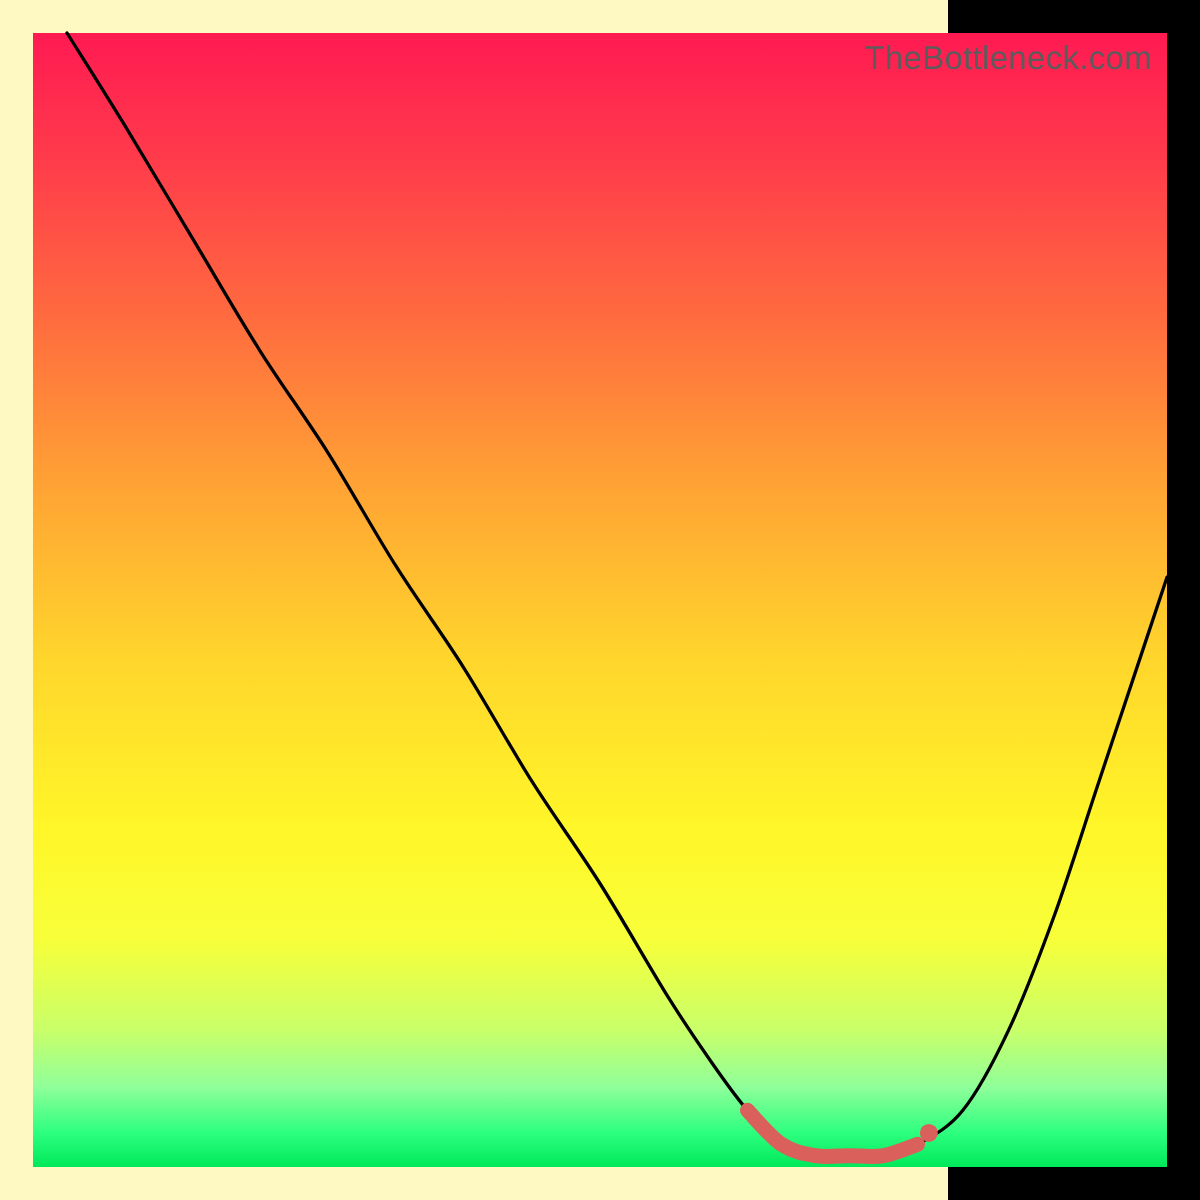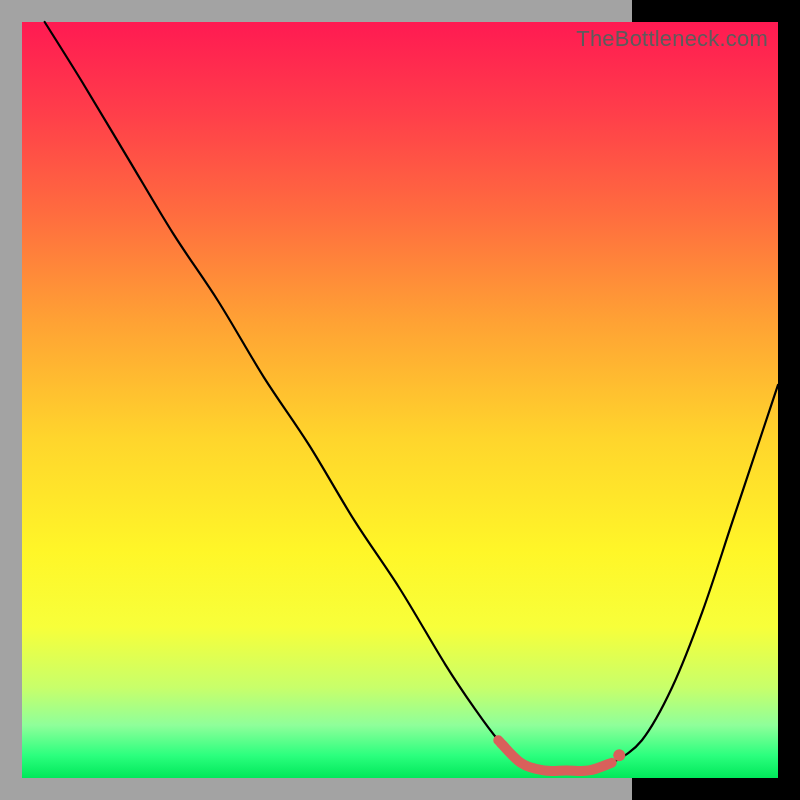--- a/index.html
+++ b/index.html
@@ -1,21 +1,21 @@
 <!DOCTYPE html>
 <html><head>
 <meta charset="utf-8">
 <style>
   * { margin: 0; padding: 0; box-sizing: border-box; }
   html, body { width: 800px; height: 800px; overflow: hidden; background: #000; }
   .frame {
     position: relative;
     width: 632px;
     height: 800px;
-    background: #a3a3a3;
+    background: #fef9c3;
     text-align: center;
   }
   .plot {
     position: absolute;
     left: 22px;
     top: 22px;
     width: 756px;
     height: 756px;
     background: linear-gradient(to bottom,
       #ff1a52 0%,

